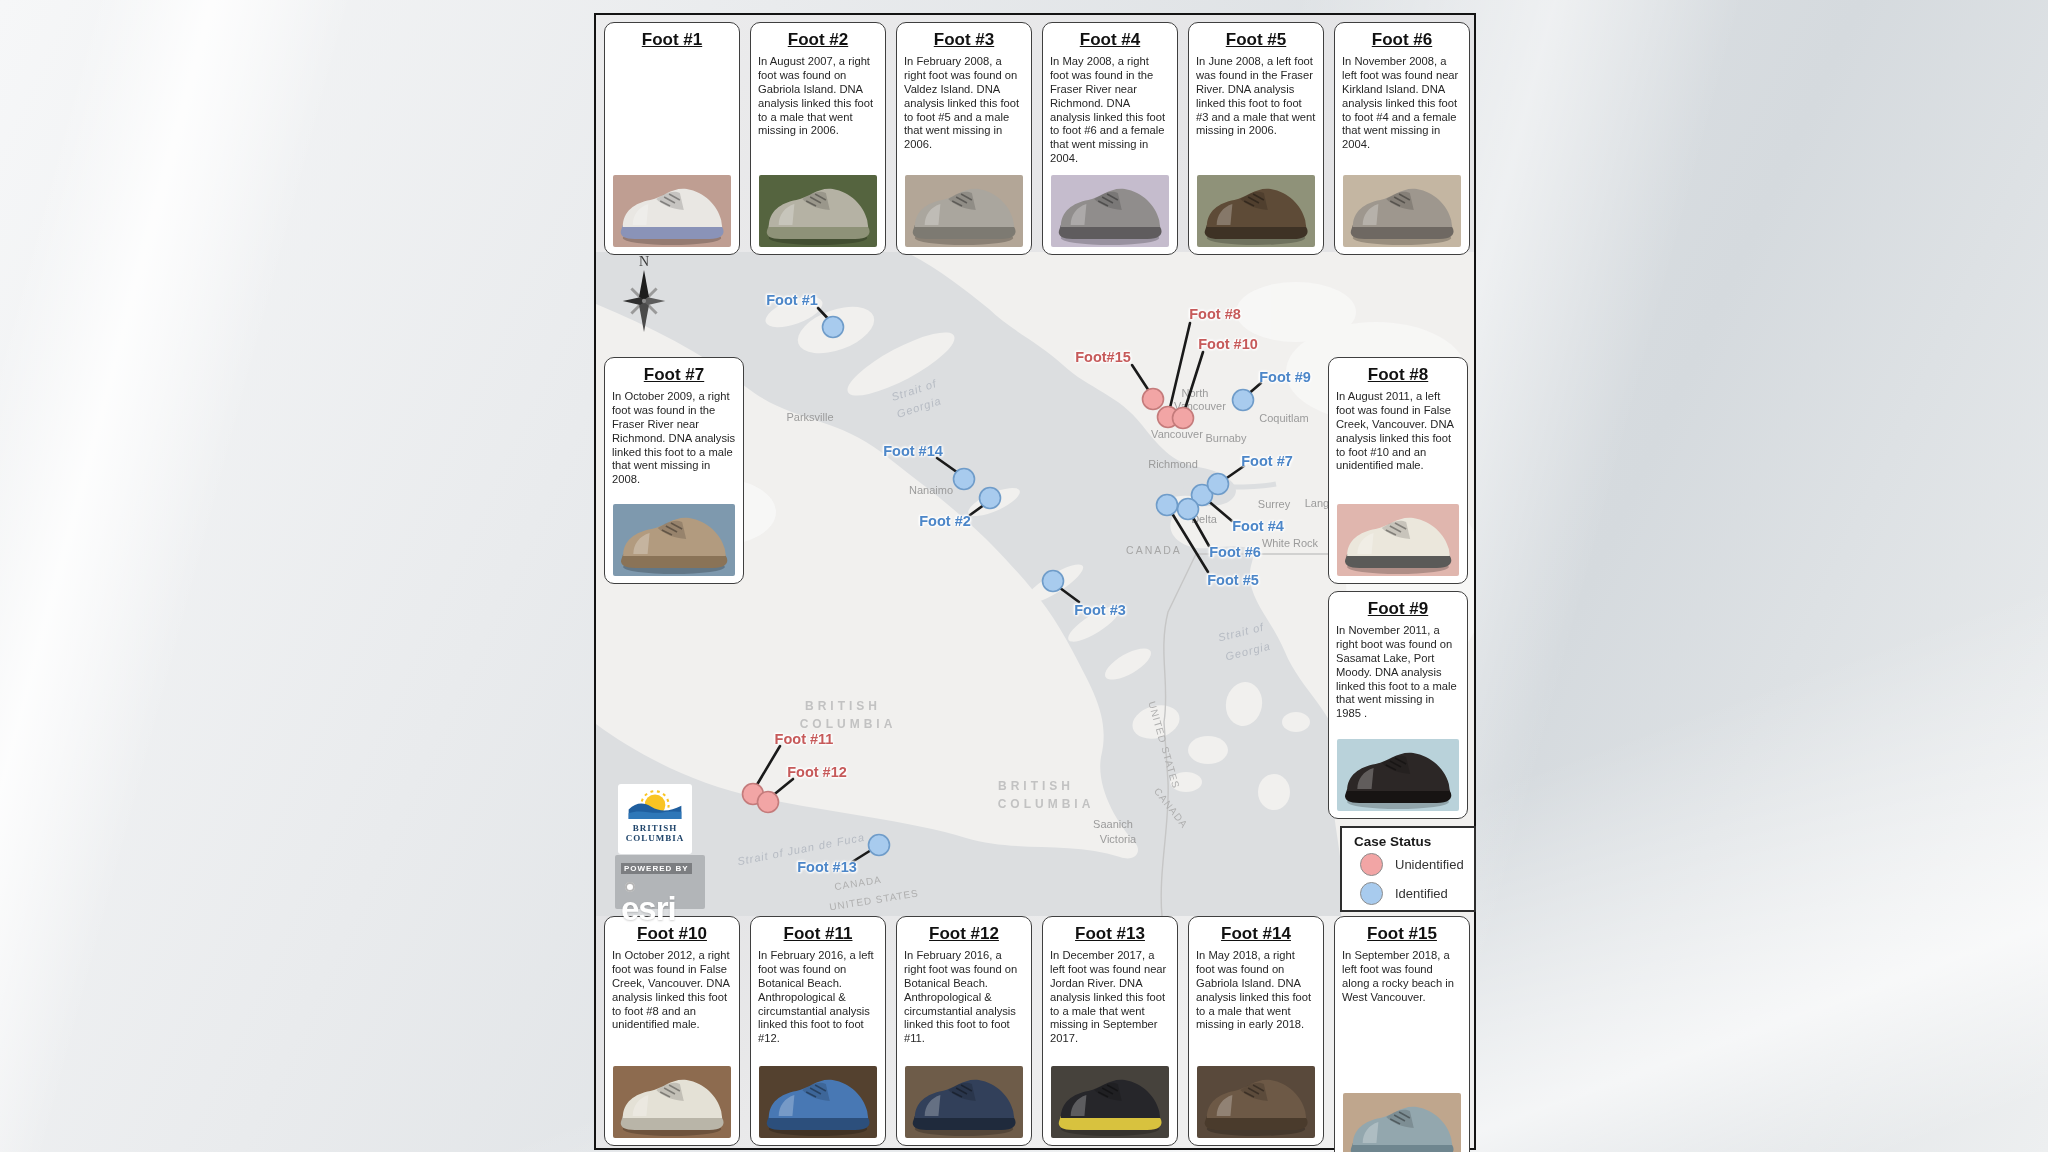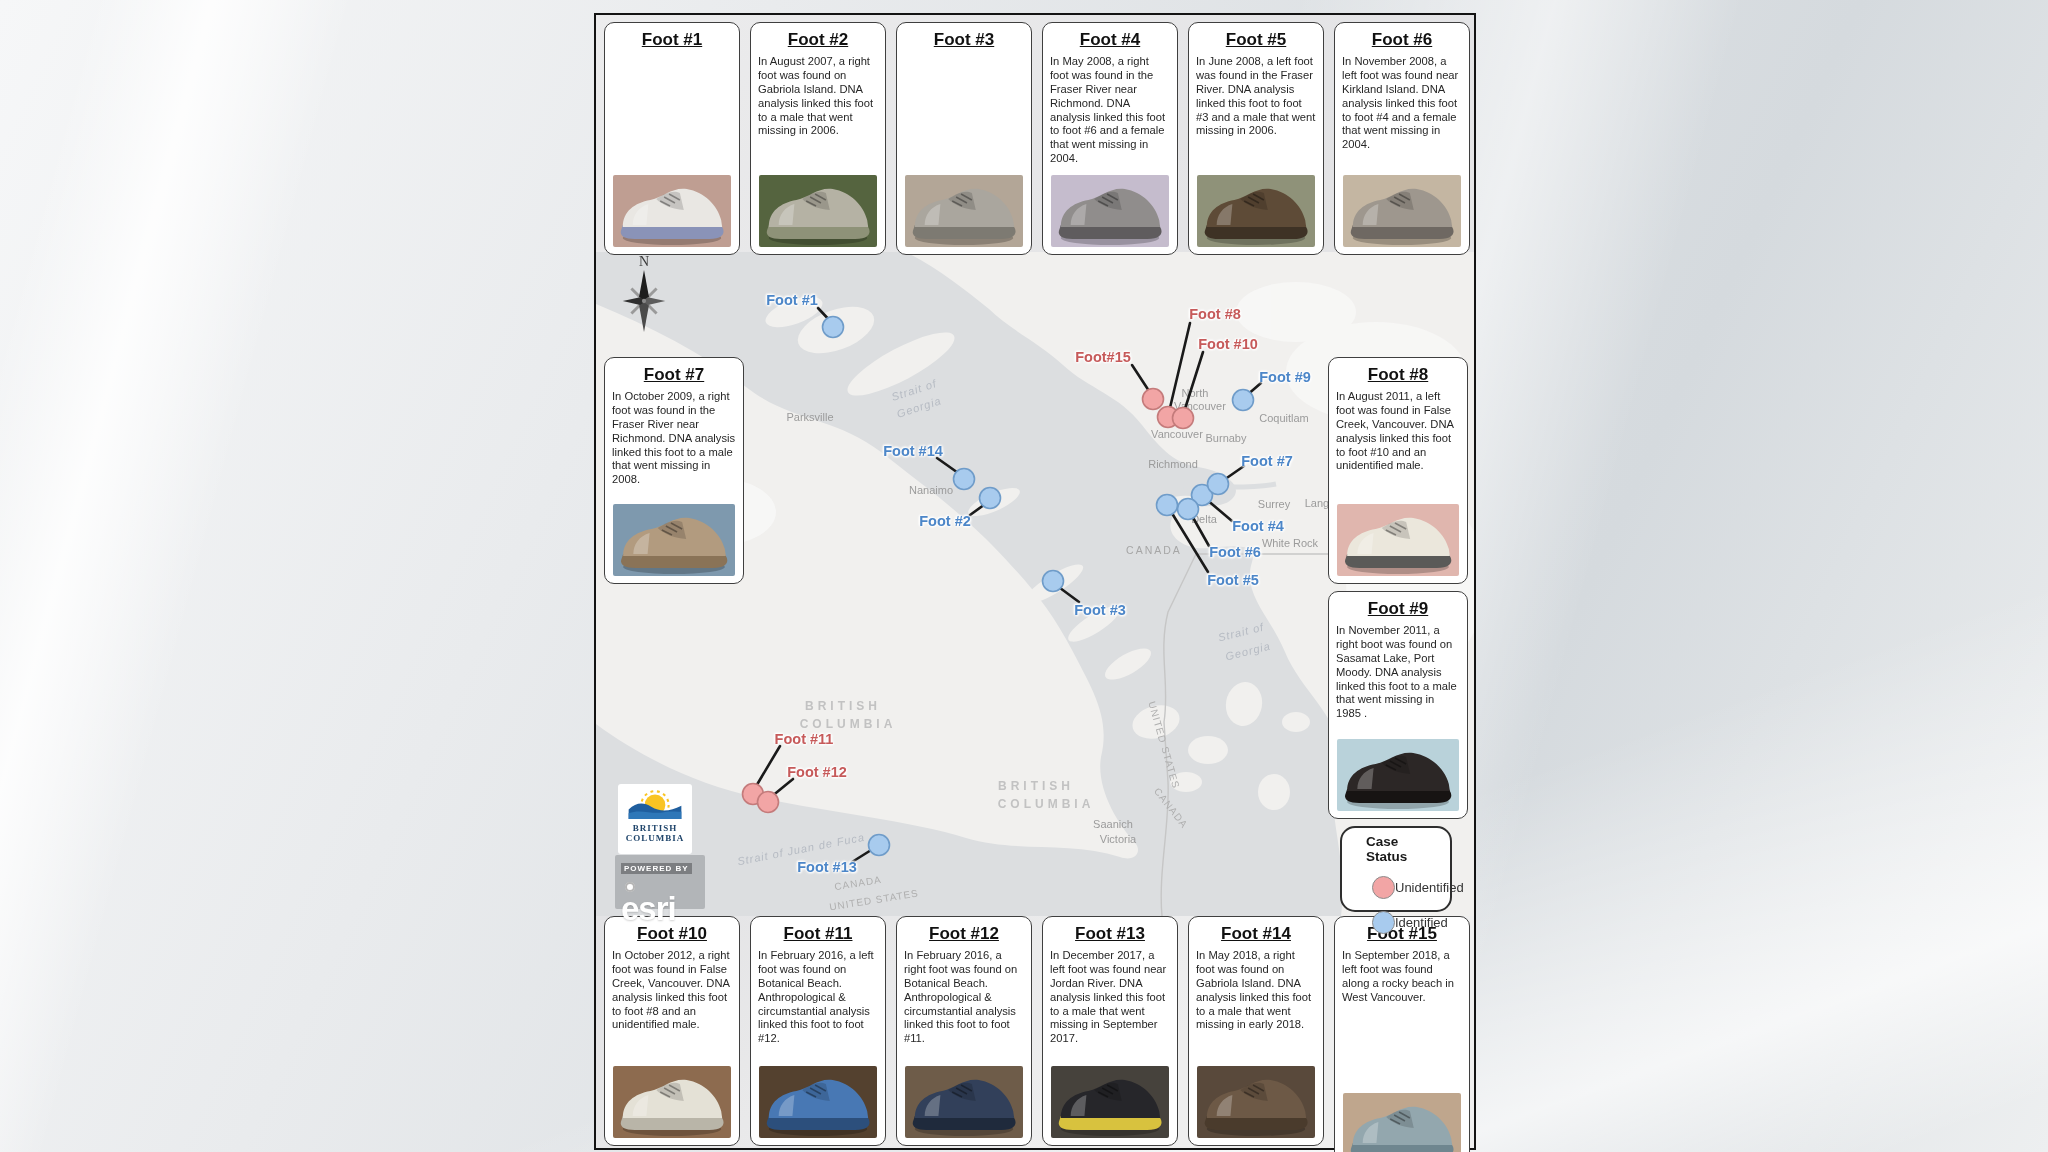--- a/index.html
+++ b/index.html
@@ -33,24 +33,24 @@
   .compass .n{font-family:"Liberation Serif",serif;font-size:14px;color:#3a3a3a;}
   
   .card{position:absolute;background:#fff;border:1.5px solid #3f3f3f;border-radius:10px;
     padding:5px 7px;box-sizing:border-box;z-index:5;}
   .card h3{margin:2px 0 5px 0;text-align:center;font-size:17px;font-weight:bold;
     text-decoration:underline;color:#111;}
   .card p{margin:0;font-size:11.2px;line-height:1.24;color:#262626;}
   .photo{position:absolute;left:8px;right:8px;bottom:7px;height:72px;border-radius:2px;overflow:hidden;}
   .photo svg{width:100%;height:100%;display:block;}
   
-  .legend{position:absolute;left:744px;top:811px;width:112px;height:86px;background:#fff;
-    border:2px solid #2e2e2e;border-radius:15px;z-index:6;padding:6px 24px;box-sizing:border-box;}
+  .legend{position:absolute;left:744px;top:811px;width:136px;height:86px;background:#fff;
+    border:2px solid #2e2e2e;border-radius:0;z-index:6;padding:6px 12px;box-sizing:border-box;}
   .legend-title{font-size:13.5px;font-weight:bold;color:#1a1a1a;margin-bottom:4px;}
-  .legend-row{display:flex;align-items:center;margin:12px 0 6px 6px;}
+  .legend-row{display:flex;align-items:center;gap:12px;margin:4px 0 6px 6px;}
   .legend-swatch{width:21px;height:21px;border-radius:50%;border:1.5px solid #8c8c8c;flex:0 0 auto;}
   .legend-label{font-size:13px;color:#333;}
   
   .bc-logo{position:absolute;left:22px;top:769px;width:74px;height:70px;background:#fff;border-radius:3px;
     z-index:6;text-align:center;padding-top:3px;box-sizing:border-box;}
   .bc-logo .bc-text{font-family:"Liberation Serif",serif;font-size:9px;letter-spacing:1px;
     color:#20456b;line-height:1.15;font-weight:bold;}
   .esri-logo{position:absolute;left:19px;top:840px;width:90px;height:54px;z-index:6;
     background:rgba(150,153,156,.6);border-radius:2px;padding:4px 6px;box-sizing:border-box;}
   .esri-powered{display:inline-block;font-size:8px;font-weight:bold;color:#fff;letter-spacing:1px;
@@ -222,20 +222,21 @@
     <g stroke="rgba(0,0,0,0.35)" stroke-width="1.5" fill="none">
       <path d="M48,26 L58,31"></path>
               <path d="M52,22 L63,28"></path>
               <path d="M57,19 L68,25"></path>
     </g>
   </svg>
         </div>
     </div>
     <div class="card" style="left:300px;top:7px;width:136px;height:233px">
       <h3>Foot #3</h3>
+      <p>In February 2008, a right foot was found on Valdez Island. DNA analysis linked this foot to foot #5 and a male that went missing in 2006.</p>
       <div class="photo" style="background: rgb(179, 166, 151);">
   <svg viewBox="0 0 120 72" preserveAspectRatio="none">
     <ellipse cx="60" cy="63" rx="50" ry="7" fill="rgba(0,0,0,0.22)"></ellipse>
     <path d="M8,56 C7,61 12,64 22,64 L98,64 C109,64 114,60 112,54 L110,50 L10,50 Z" fill="#7d7a72"></path>
     <path d="M10,52 C10,36 22,28 38,25 C52,22 60,12 75,14 C93,17 106,30 110,45 L111,52 Z" fill="#aaa69e"></path>
     <path d="M44,24 C50,30 60,34 72,35 L68,18 C60,14 50,20 44,24 Z" fill="rgba(0,0,0,0.15)"></path>
     <path d="M20,50 C20,40 26,32 36,29 L34,50 Z" fill="rgba(255,255,255,0.25)"></path>
     <g stroke="rgba(0,0,0,0.35)" stroke-width="1.5" fill="none">
       <path d="M48,26 L58,31"></path>
               <path d="M52,22 L63,28"></path>

